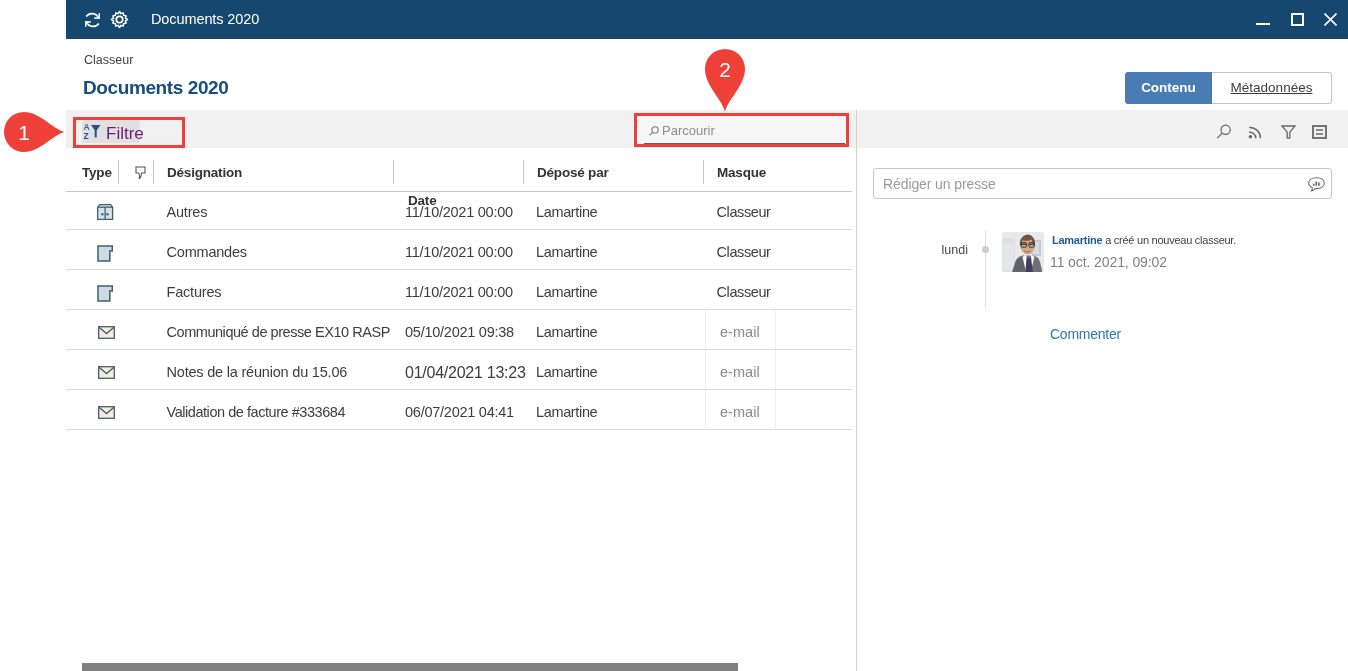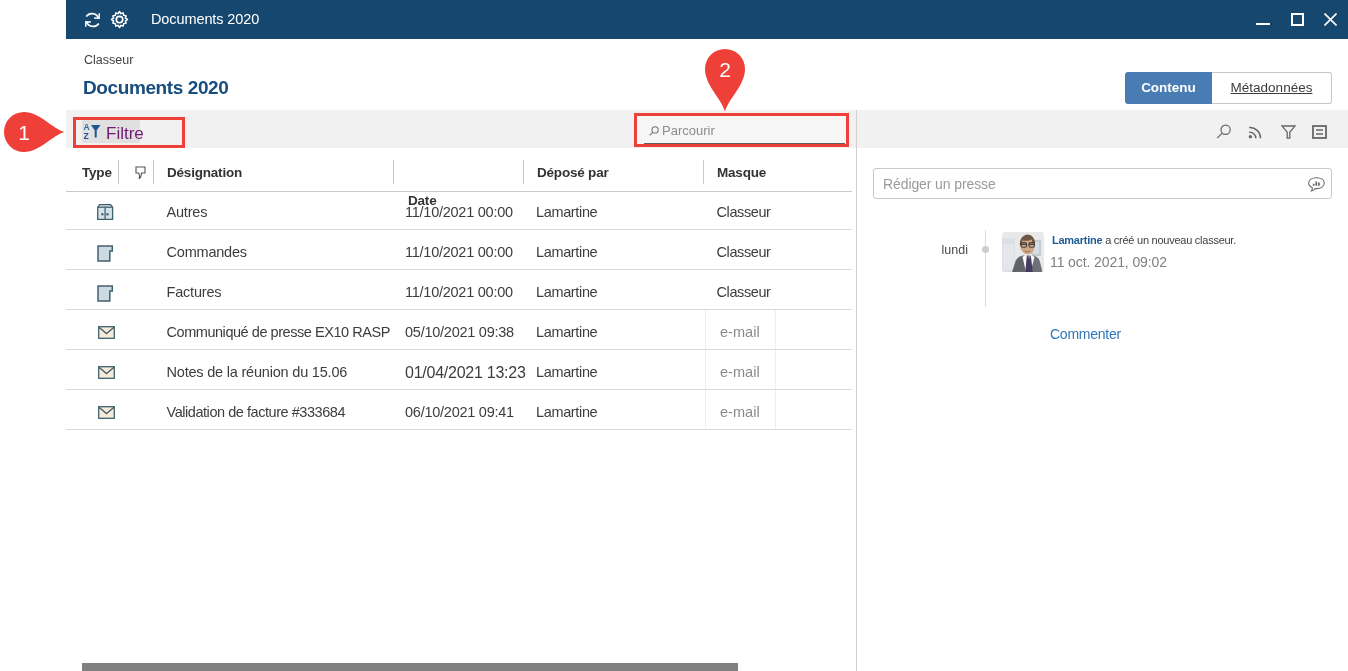--- a/index.html
+++ b/index.html
@@ -156,21 +156,21 @@
 <div class="abs" style="left:405px;top:324px;font-size:14.5px;letter-spacing:-0.25px;color:#3d3d3d;">05/10/2021 09:38</div>
 <div class="abs" style="left:536px;top:324px;font-size:14.5px;letter-spacing:-0.35px;color:#3d3d3d;">Lamartine</div>
 <div class="abs" style="left:720px;top:324px;font-size:14.5px;letter-spacing:0.05px;color:#8a8a8a;">e-mail</div>
 
 <div class="abs" style="left:166.5px;top:364px;font-size:14.5px;letter-spacing:-0.2px;color:#3d3d3d;">Notes de la réunion du 15.06</div>
 <div class="abs" style="left:405px;top:364px;font-size:16px;letter-spacing:-0.25px;color:#3d3d3d;">01/04/2021 13:23</div>
 <div class="abs" style="left:536px;top:364px;font-size:14.5px;letter-spacing:-0.35px;color:#3d3d3d;">Lamartine</div>
 <div class="abs" style="left:720px;top:364px;font-size:14.5px;letter-spacing:0.05px;color:#8a8a8a;">e-mail</div>
 
 <div class="abs" style="left:166.5px;top:404px;font-size:14.5px;letter-spacing:-0.45px;color:#3d3d3d;">Validation de facture #333684</div>
-<div class="abs" style="left:405px;top:404px;font-size:14.5px;letter-spacing:-0.25px;color:#3d3d3d;">06/10/2021 09:41</div>
+<div class="abs" style="left:405px;top:404px;font-size:14.5px;letter-spacing:-0.25px;color:#3d3d3d;">06/07/2021 04:41</div>
 <div class="abs" style="left:536px;top:404px;font-size:14.5px;letter-spacing:-0.35px;color:#3d3d3d;">Lamartine</div>
 <div class="abs" style="left:720px;top:404px;font-size:14.5px;letter-spacing:0.05px;color:#8a8a8a;">e-mail</div>
 
 <div class="abs" style="left:66px;top:229px;width:786px;height:1px;background:#dadada;"></div>
 <div class="abs" style="left:66px;top:269px;width:786px;height:1px;background:#dadada;"></div>
 <div class="abs" style="left:66px;top:309px;width:786px;height:1px;background:#dadada;"></div>
 <div class="abs" style="left:66px;top:349px;width:786px;height:1px;background:#dadada;"></div>
 <div class="abs" style="left:66px;top:389px;width:786px;height:1px;background:#dadada;"></div>
 <div class="abs" style="left:66px;top:429px;width:786px;height:1px;background:#dadada;"></div>
 

